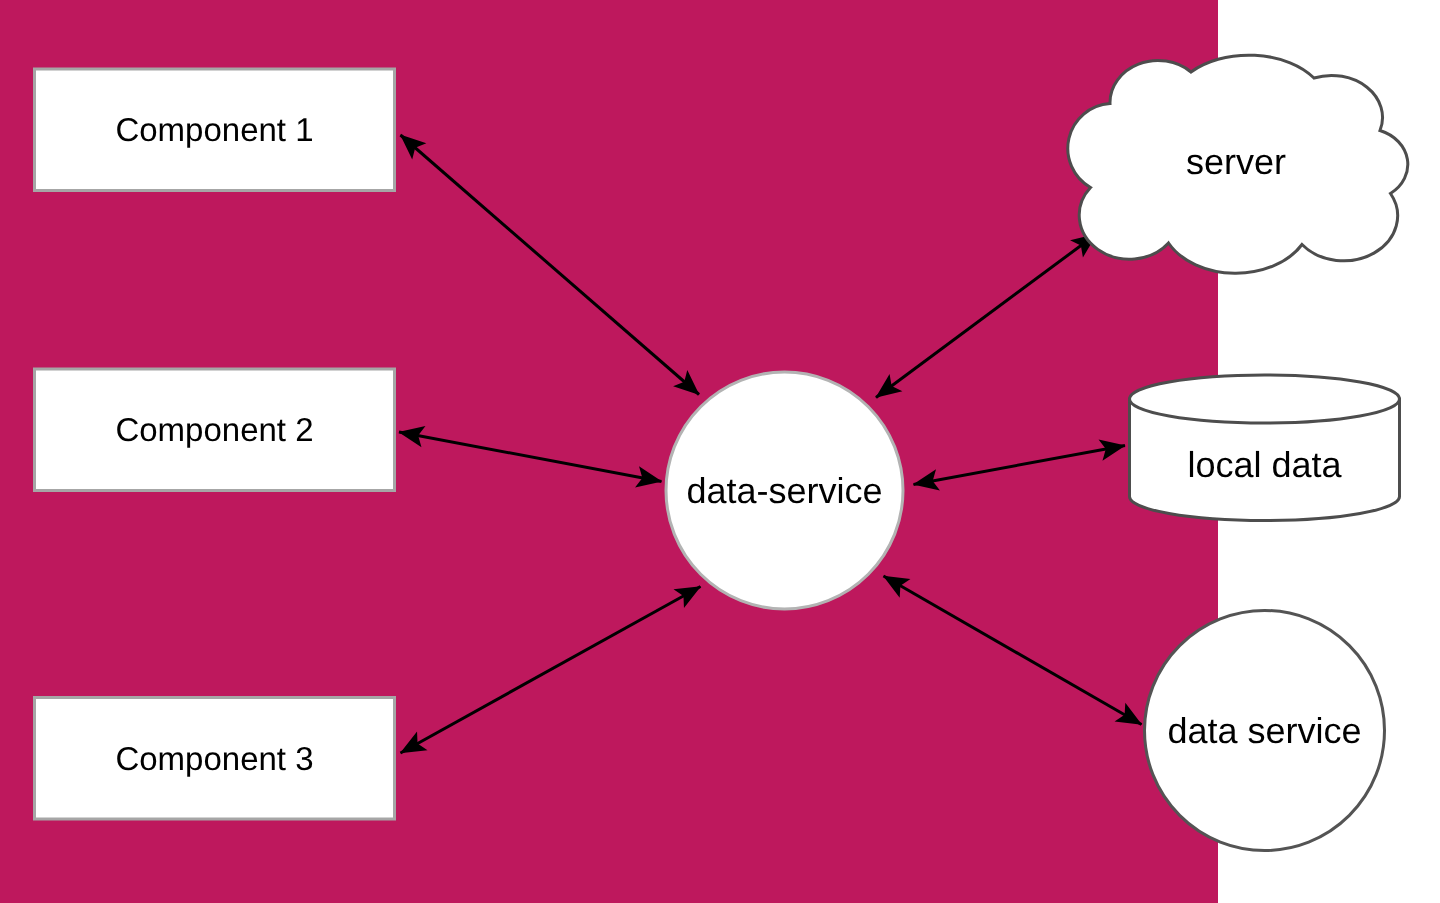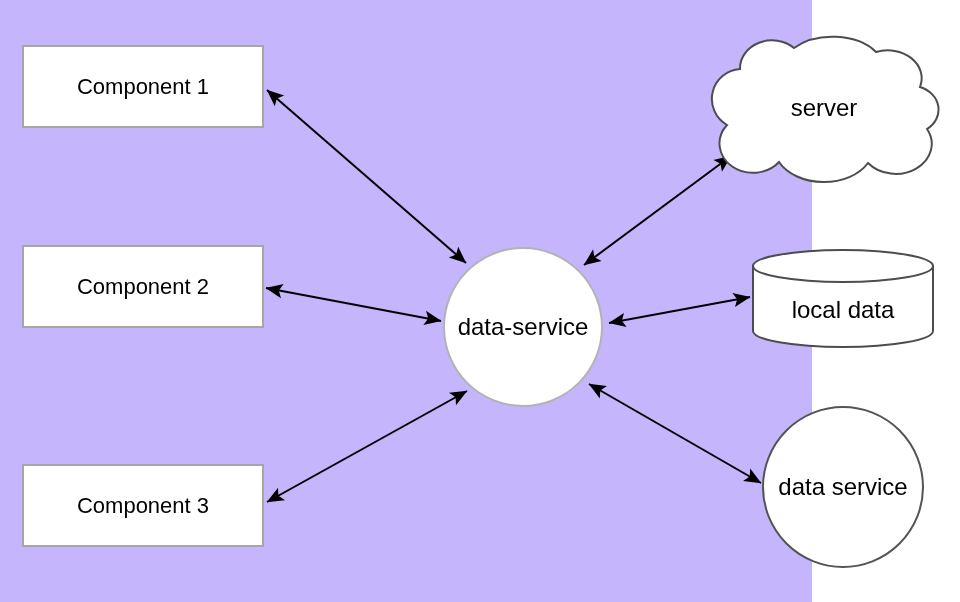--- a/index.html
+++ b/index.html
@@ -7,21 +7,21 @@
     padding: 0;
     width: 960px;
     height: 602px;
     background: #ffffff;
     overflow: hidden;
   }
   .canvas {
     position: relative;
     width: 812px;
     height: 602px;
-    background: #c4b5fd;
+    background: #be185d;
   }
   svg {
     display: block;
   }
   svg text {
     fill: #000000;
     font-family: "Liberation Sans", "DejaVu Sans", sans-serif;
   }
   .component-label { font-size: 22px; }
   .node-label { font-size: 24px; }

